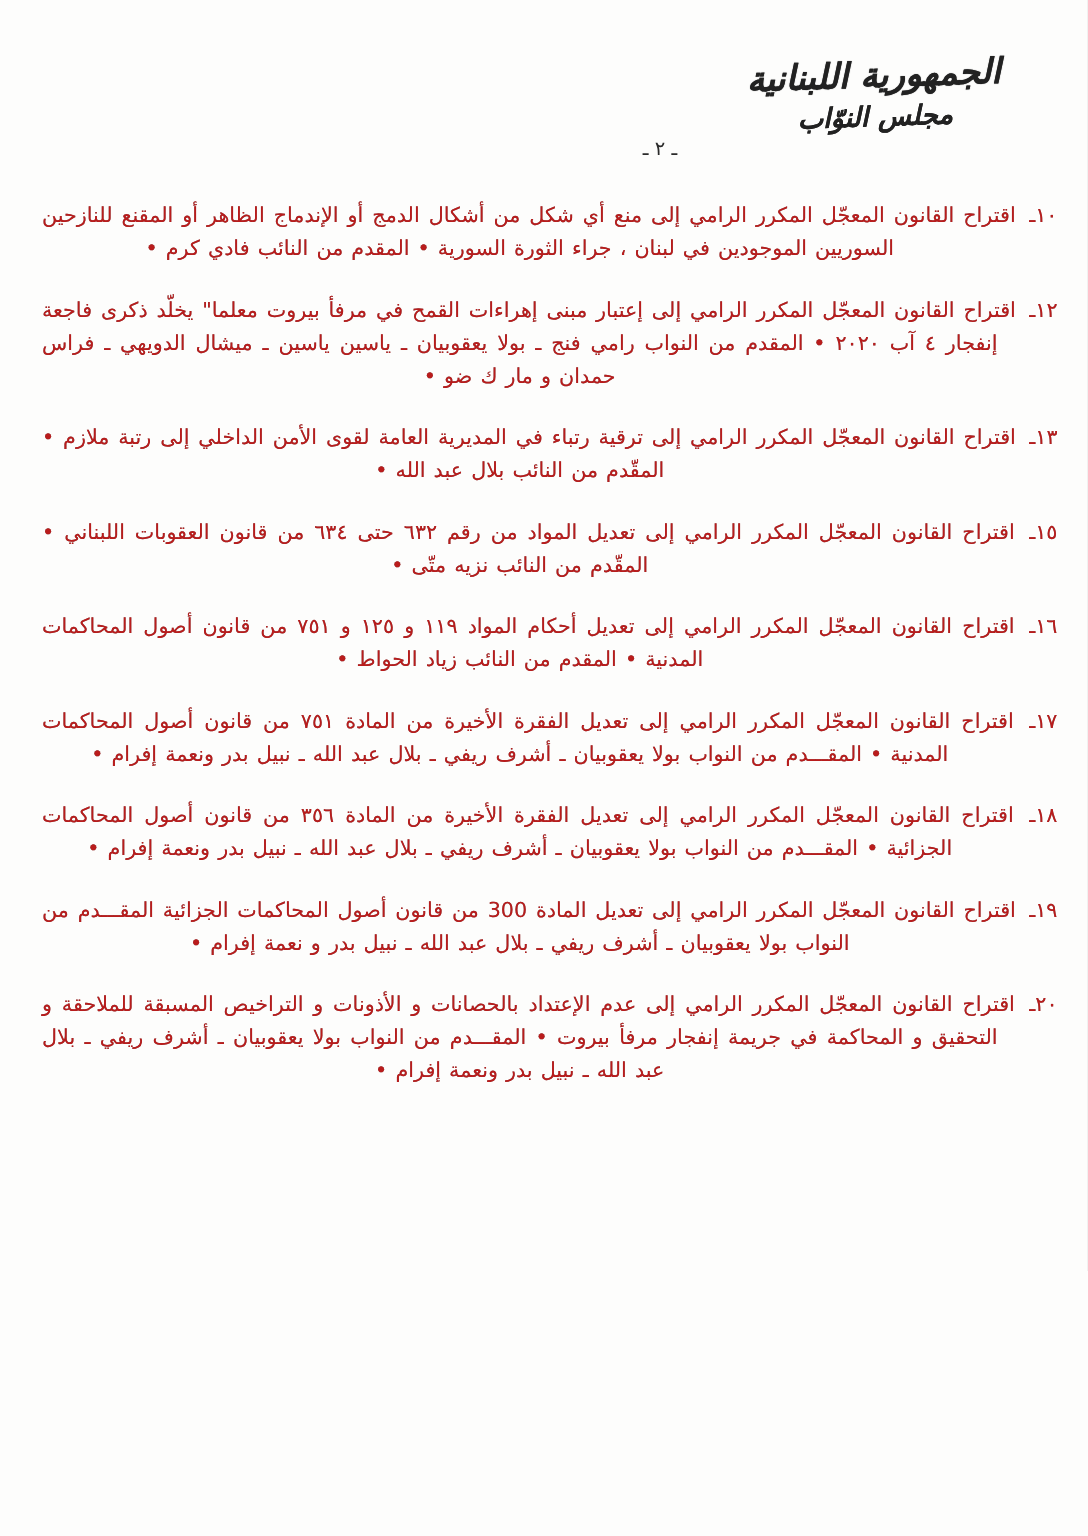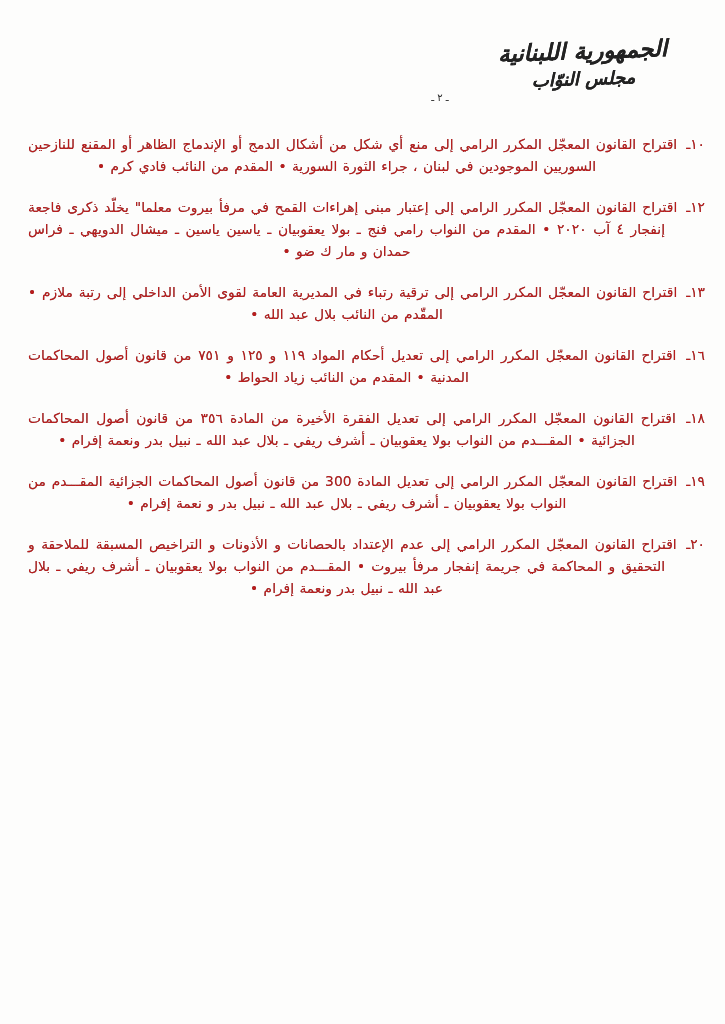--- a/index.html
+++ b/index.html
@@ -46,21 +46,21 @@
     text-shadow: 0 0 0.4px #222;
     white-space: nowrap;
   }
   
   .page-number {
     position: absolute;
     top: 92px;
     left: 400px;
     width: 80px;
     text-align: center;
-    font-size: 10px;
+    font-size: 13px;
     letter-spacing: 2px;
     color: #2a2a2a;
   }
   
   .doc-body {
     position: absolute;
     top: 133px;
     right: 20px;
     left: 28px;
   }
@@ -90,19 +90,21 @@
     <div class="republic">الجمهورية اللبنانية</div>
     <div class="parliament">مجلس النوّاب</div>
   </div>
 
   <div class="page-number">ـ ٢ ـ</div>
 
   <div class="doc-body">
       <p class="item"><span class="item-number">١٠ـ</span> <span>اقتراح القانون المعجّل المكرر الرامي إلى منع أي شكل من أشكال الدمج أو الإندماج الظاهر أو المقنع للنازحين السوريين الموجودين في لبنان ، جراء الثورة السورية • المقدم من النائب فادي كرم •</span></p>
       <p class="item"><span class="item-number">١٢ـ</span> <span>اقتراح القانون المعجّل المكرر الرامي إلى إعتبار مبنى إهراءات القمح في مرفأ بيروت معلما" يخلّد ذكرى فاجعة إنفجار ٤ آب ٢٠٢٠ • المقدم من النواب رامي فنج ـ بولا يعقوبيان ـ ياسين ياسين ـ ميشال الدويهي ـ فراس حمدان و مار ك ضو •</span></p>
       <p class="item"><span class="item-number">١٣ـ</span> <span>اقتراح القانون المعجّل المكرر الرامي إلى ترقية رتباء في المديرية العامة لقوى الأمن الداخلي إلى رتبة ملازم • المقّدم من النائب بلال عبد الله •</span></p>
+      <p class="item"><span class="item-number">١٥ـ</span> <span>اقتراح القانون المعجّل المكرر الرامي إلى تعديل المواد من رقم ٦٣٢ حتى ٦٣٤ من قانون العقوبات اللبناني • المقّدم من النائب نزيه متّى •</span></p>
       <p class="item"><span class="item-number">١٦ـ</span> <span>اقتراح القانون المعجّل المكرر الرامي إلى تعديل أحكام المواد ١١٩ و ١٢٥ و ٧٥١ من قانون أصول المحاكمات المدنية • المقدم من النائب زياد الحواط •</span></p>
+      <p class="item"><span class="item-number">١٧ـ</span> <span>اقتراح القانون المعجّل المكرر الرامي إلى تعديل الفقرة الأخيرة من المادة ٧٥١ من قانون أصول المحاكمات المدنية • المقـــدم من النواب بولا يعقوبيان ـ أشرف ريفي ـ بلال عبد الله ـ نبيل بدر ونعمة إفرام •</span></p>
       <p class="item"><span class="item-number">١٨ـ</span> <span>اقتراح القانون المعجّل المكرر الرامي إلى تعديل الفقرة الأخيرة من المادة ٣٥٦ من قانون أصول المحاكمات الجزائية • المقـــدم من النواب بولا يعقوبيان ـ أشرف ريفي ـ بلال عبد الله ـ نبيل بدر ونعمة إفرام •</span></p>
       <p class="item"><span class="item-number">١٩ـ</span> <span>اقتراح القانون المعجّل المكرر الرامي إلى تعديل المادة 300 من قانون أصول المحاكمات الجزائية المقـــدم من النواب بولا يعقوبيان ـ أشرف ريفي ـ بلال عبد الله ـ نبيل بدر و نعمة إفرام •</span></p>
       <p class="item"><span class="item-number">٢٠ـ</span> <span>اقتراح القانون المعجّل المكرر الرامي إلى عدم الإعتداد بالحصانات و الأذونات و التراخيص المسبقة للملاحقة و التحقيق و المحاكمة في جريمة إنفجار مرفأ بيروت • المقـــدم من النواب بولا يعقوبيان ـ أشرف ريفي ـ بلال عبد الله ـ نبيل بدر ونعمة إفرام •</span></p>
     </div>
 
 </div>
 
 </body></html>

